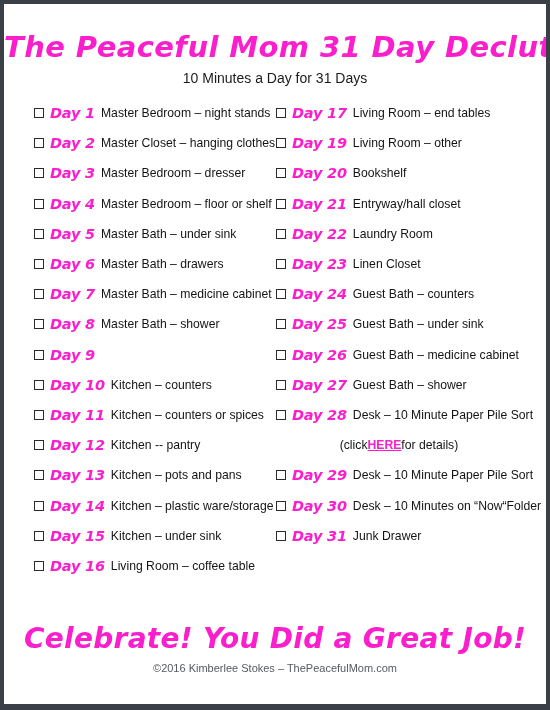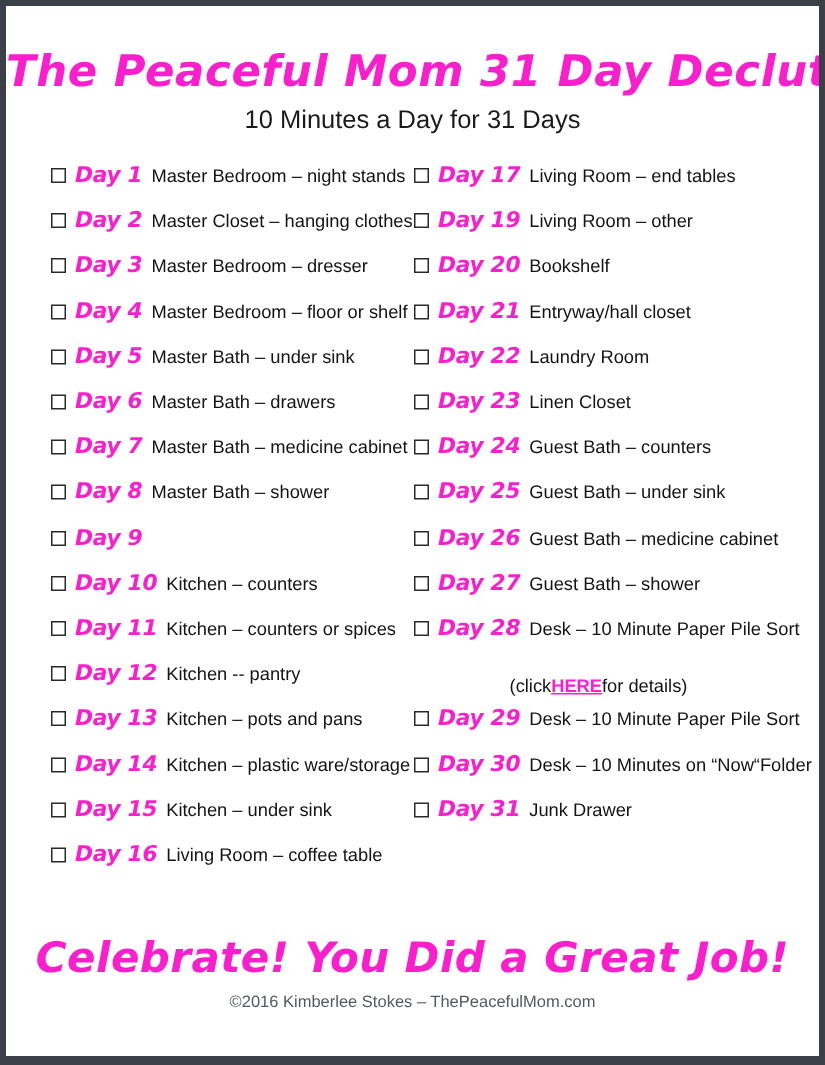--- a/index.html
+++ b/index.html
@@ -34,21 +34,21 @@
     line-height: 34px;
     font-weight: bold;
     font-style: italic;
     letter-spacing: 0.4px;
     font-family: "DejaVu Sans", sans-serif;
     white-space: nowrap;
   }
   #subtitle {
     margin-top: 6px;
     color: #1b1b1b;
-    font-size: 17px;
+    font-size: 14px;
     font-family: "Liberation Sans", sans-serif;
   }
 
   
   #columns {
     position: relative;
     margin-top: 12px;
     height: 520px;
   }
   .column {
@@ -89,21 +89,21 @@
   .task {
     color: #141414;
     font-size: 12.2px;
     font-family: "Liberation Sans", sans-serif;
   }
 
   
   .note-row {
     height: 30.2px;
     display: flex;
-    align-items: flex-end;
+    align-items: center;
     justify-content: center;
     padding-right: 22px;
   }
   .note {
     color: #141414;
     font-size: 12.2px;
   }
   .note-link {
     color: #fa1ecd;
     font-weight: bold;

